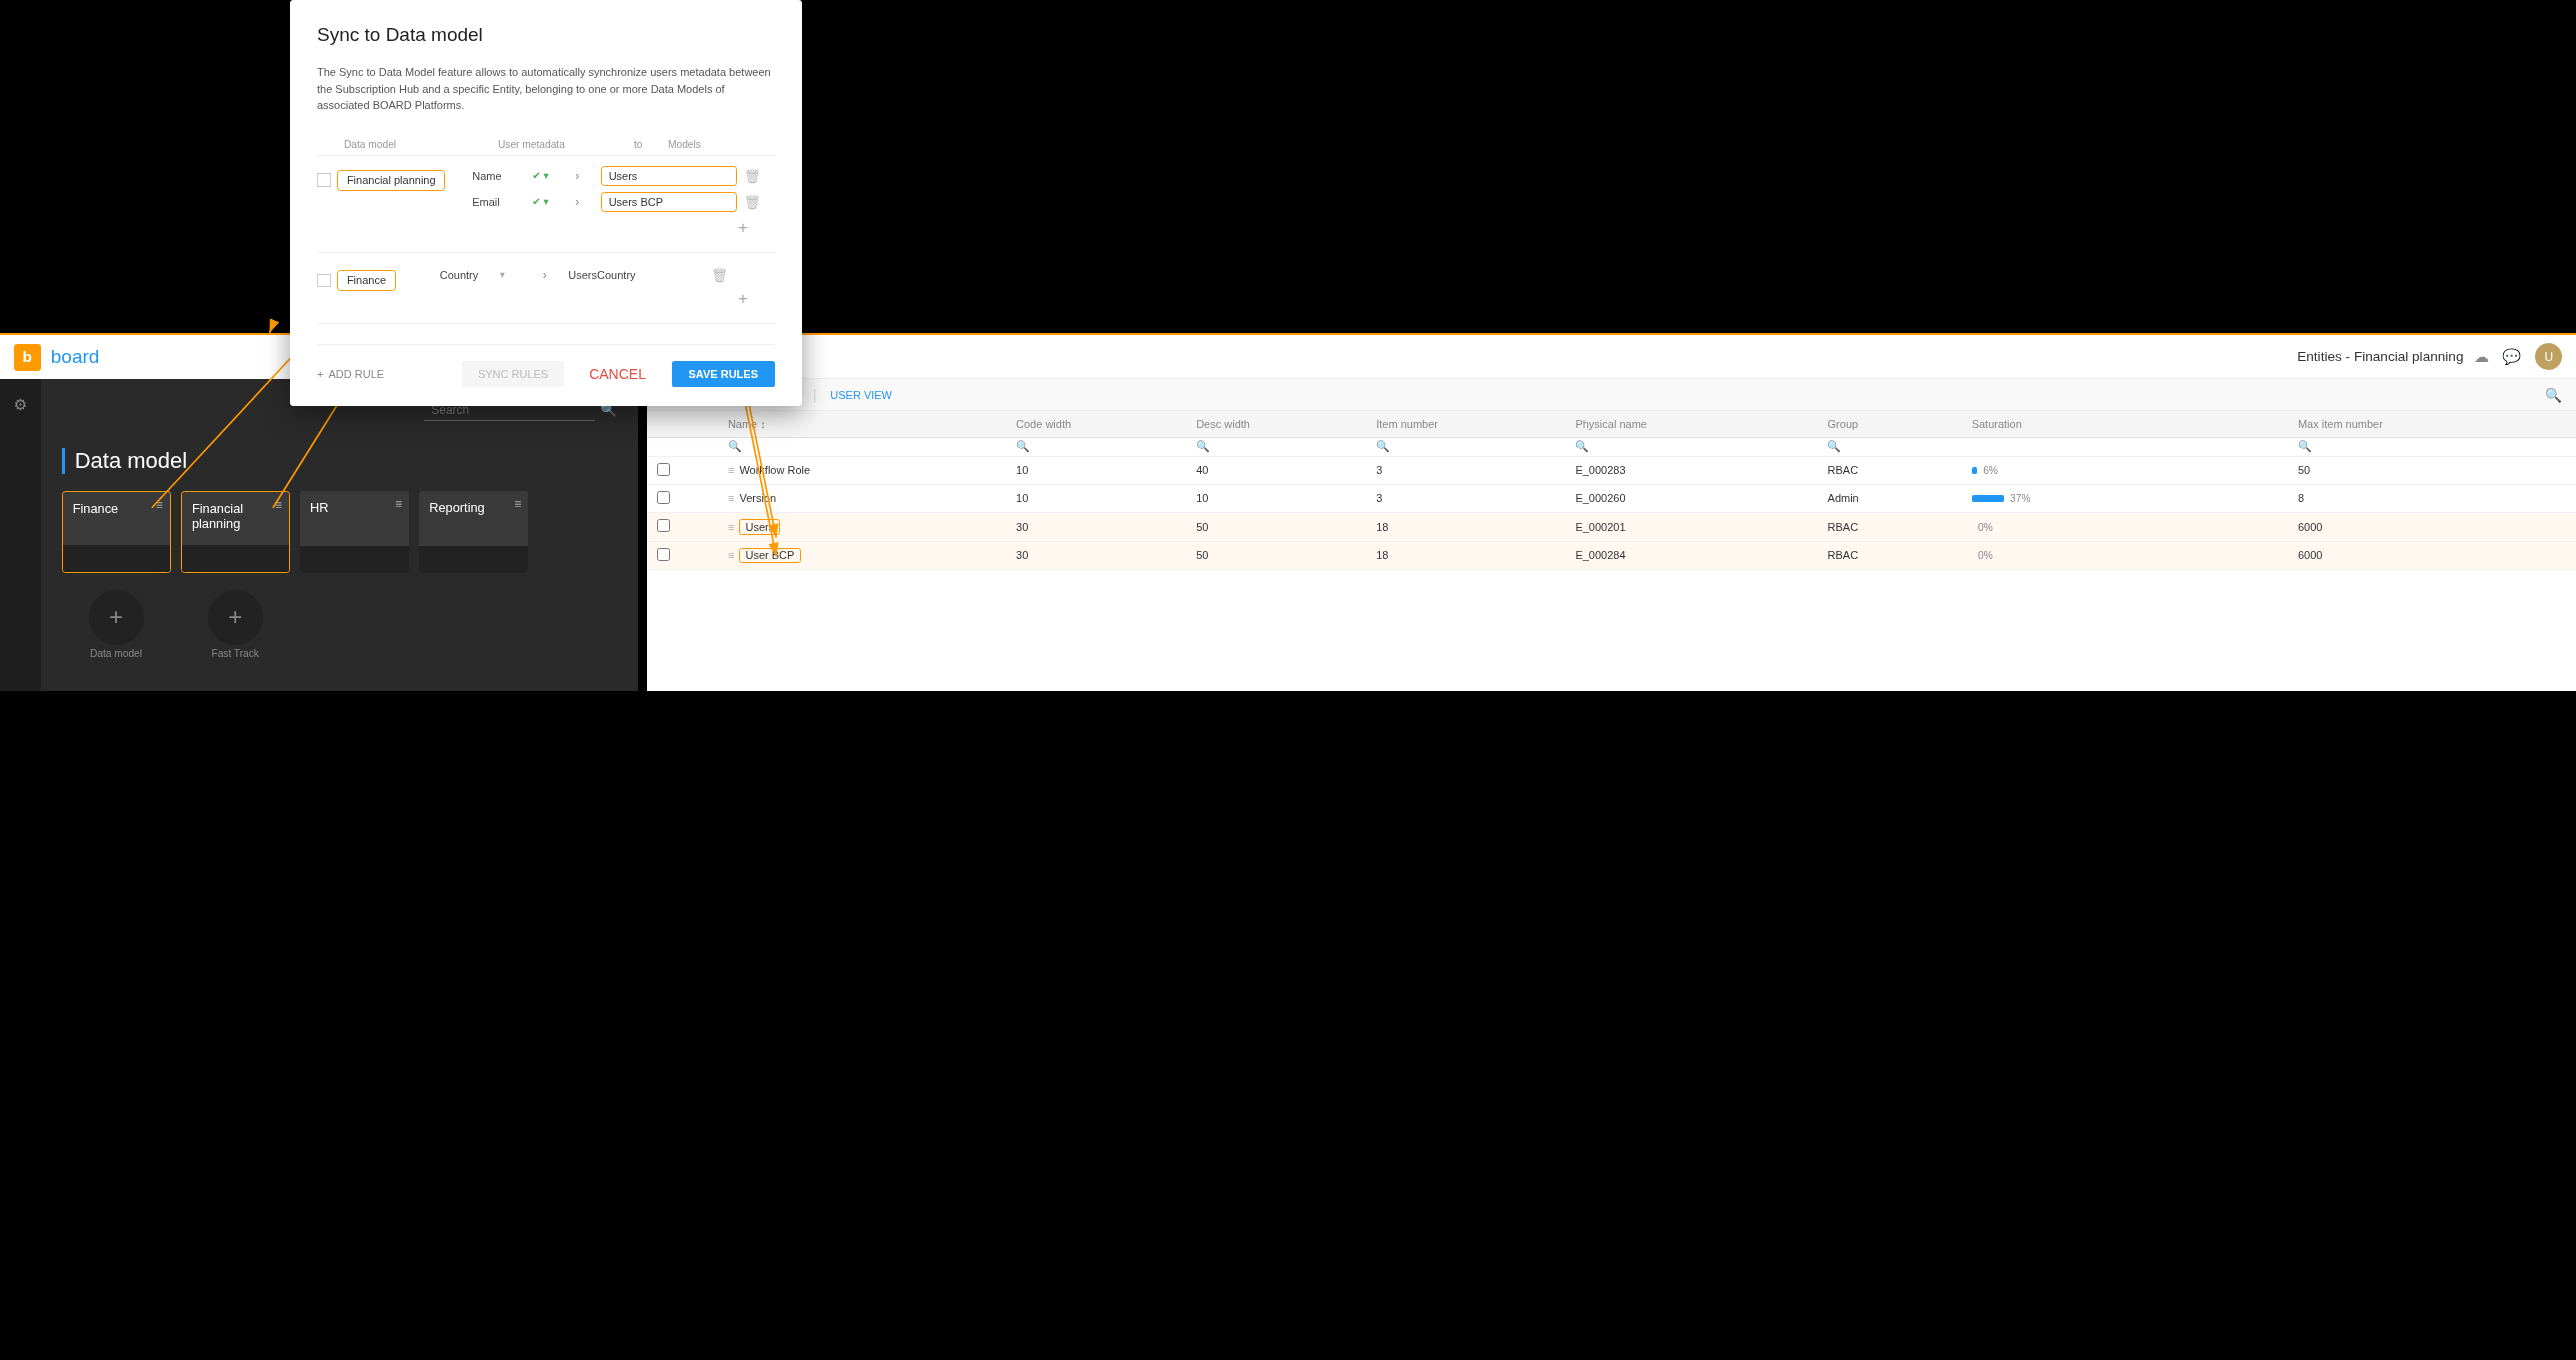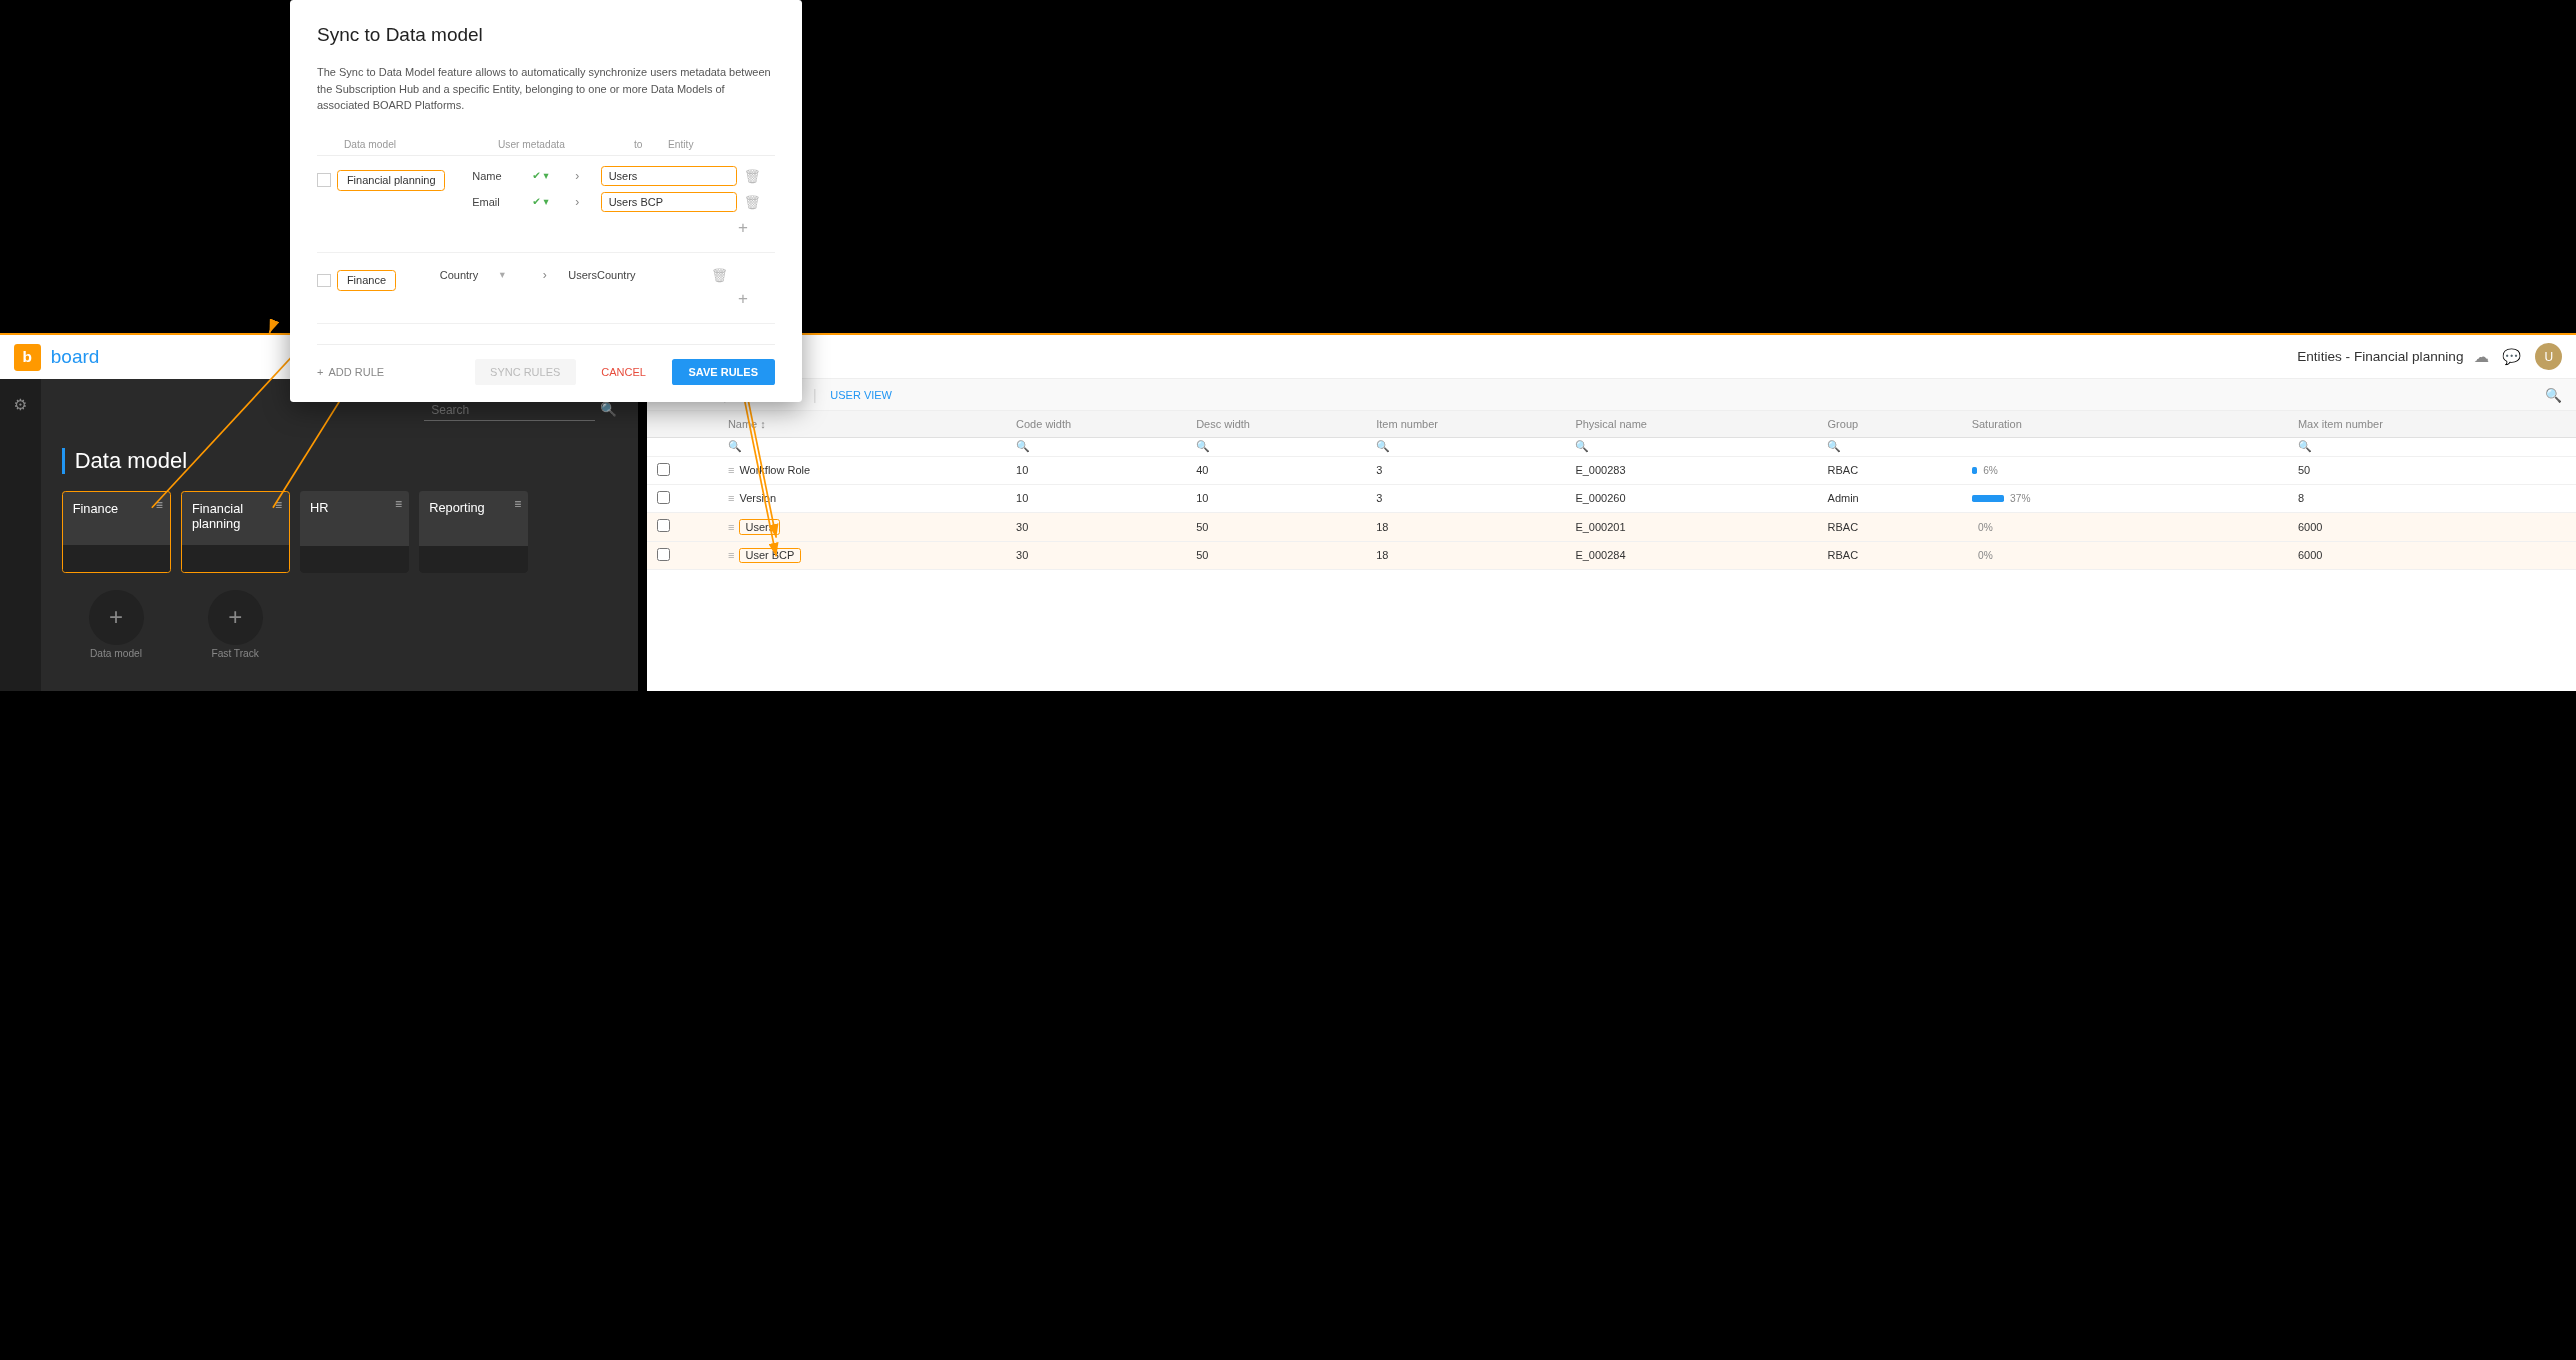--- a/index.html
+++ b/index.html
@@ -121,21 +121,21 @@
       padding: 6.8px 15.4px;
       font-size: 11px;
       background: #f5f5f5;
       color: #bbb;
       border: none;
       border-radius: 2.6px;
       cursor: pointer;
     }
     .btn-cancel {
       padding: 6.8px 15.4px;
-      font-size: 11px;
+      font-size: 14px;
       background: none;
       color: #e74c3c;
       border: none;
       cursor: pointer;
     }
     .btn-save {
       padding: 6.8px 17px;
       font-size: 11px;
       background: #2196f3;
       color: #fff;
@@ -425,21 +425,21 @@
 
 <div class="dialog-overlay">
   <div class="dialog-title">Sync to Data model</div>
   <div class="dialog-desc">The Sync to Data Model feature allows to automatically synchronize users metadata between the Subscription Hub and a specific Entity, belonging to one or more Data Models of associated BOARD Platforms.</div>
 
   <div class="dialog-table-header">
     <div></div>
     <div>Data model</div>
     <div>User metadata</div>
     <div>to</div>
-    <div>Entity</div>
+    <div>Models</div>
     <div></div>
   </div>
 
   <div class="dialog-row-group">
     <div style="display:flex; align-items:flex-start; gap:10.2px; padding: 6.8px 0;">
       <div style="display:flex;align-items:center;gap:6.8px;margin-top:3.4px;">
         <div class="dialog-checkbox"></div>
         <div class="data-model-tag">Financial planning</div>
       </div>
       <div class="metadata-rows" style="flex:1; margin-left: 17px;">

